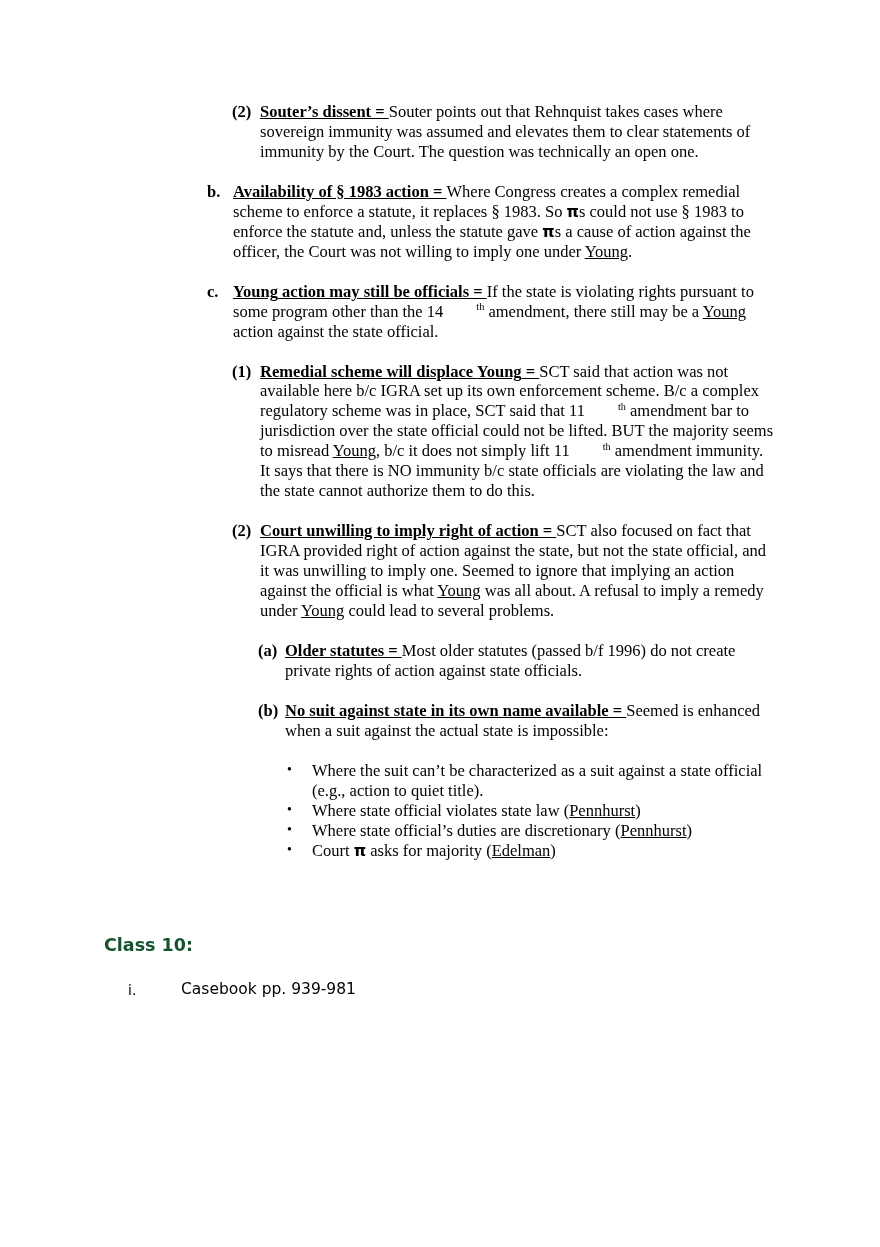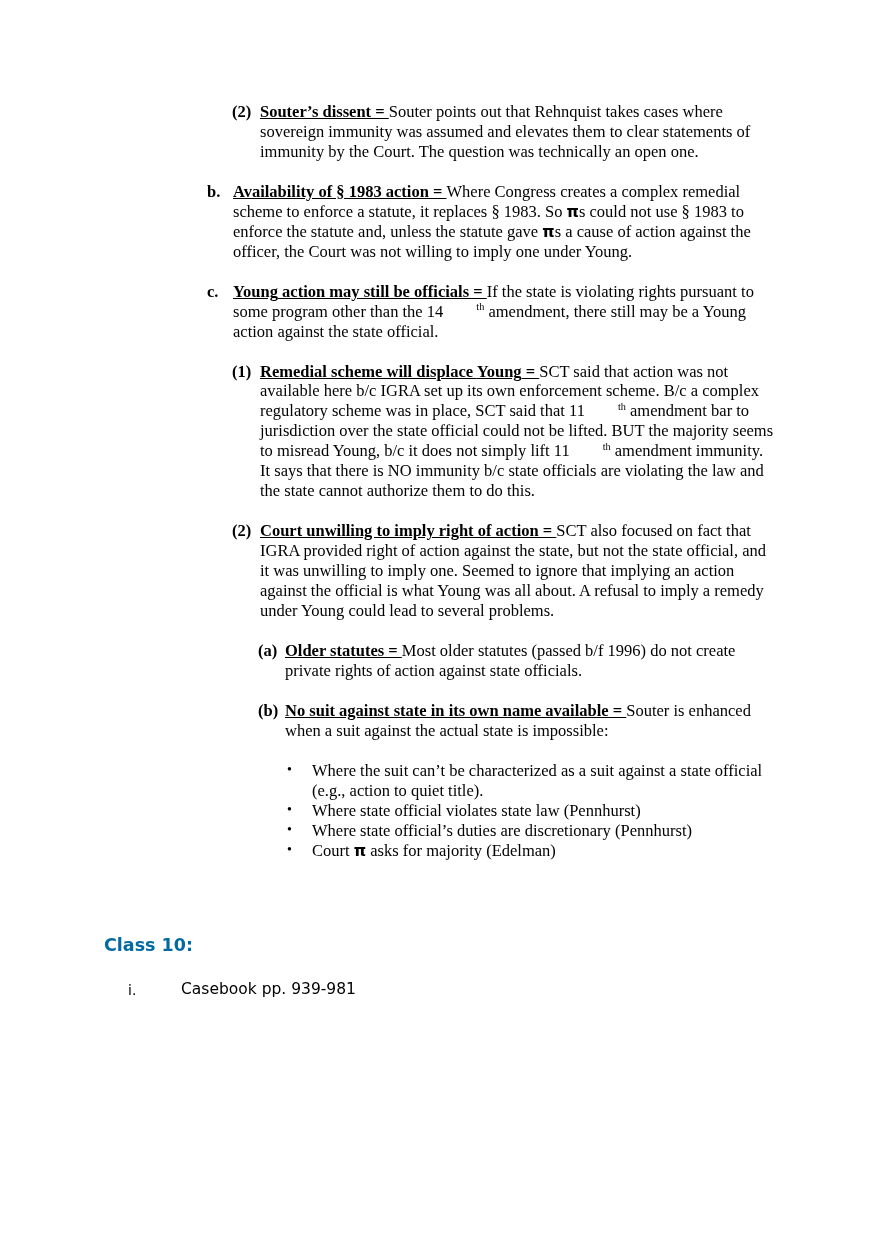--- a/index.html
+++ b/index.html
@@ -23,28 +23,28 @@
   .indent-num { margin-left: 232px; }
   .indent-num .label { width: 28px; }
   .indent-alpha { margin-left: 258px; }
   .indent-alpha .label { width: 27px; }
   .bullet-list { margin-left: 287px; margin-bottom: 20px; }
   .bullet { display: flex; }
   .bullet .marker { width: 25px; flex: 0 0 auto; font-size: 14px; padding-top: 1px; }
   .bullet .content { flex: 1 1 auto; }
   .sup { vertical-align: super; font-size: 0.62em; line-height: 0; margin-left: 33px; }
   .bold { font-weight: bold; text-decoration: underline; }
-  .underline { }
+  .underline { text-decoration: underline; }
   .sym { font-family: "DejaVu Sans", sans-serif; font-weight: bold; font-size: 0.95em; }
   .footer-heading {
     margin: 74px 0 0 104px;
     font-family: "DejaVu Sans", "Liberation Sans", sans-serif;
     font-weight: bold;
     font-size: 17.5px;
-    color: #0369a1;
+    color: #14532d;
   }
   .casebook-row {
     display: flex;
     margin: 24px 0 0 128px;
     font-family: "DejaVu Sans", "Liberation Sans", sans-serif;
     font-size: 15.5px;
     color: #000000;
   }
   .casebook-row .marker { width: 53px; flex: 0 0 auto; font-size: 14px; padding-top: 2px; }
 </style>
@@ -78,21 +78,21 @@
     <span class="content"><span class="bold">Court unwilling to imply right of action = </span><span>SCT also focused on fact that IGRA provided right of action against the state, but not the state official, and it was unwilling to imply one.  Seemed to ignore that implying an action against the official is what </span><span class="underline">Young</span><span> was all about.  A refusal to imply a remedy under </span><span class="underline">Young</span><span> could lead to several problems.</span></span>
   </div>
 
   <div class="item indent-alpha">
     <span class="label">(a)</span>
     <span class="content"><span class="bold">Older statutes = </span><span>Most older statutes (passed b/f 1996) do not create private rights of action against state officials.</span></span>
   </div>
 
   <div class="item indent-alpha">
     <span class="label">(b)</span>
-    <span class="content"><span class="bold">No suit against state in its own name available = </span><span>Souter is enhanced when a suit against the actual state is impossible:</span></span>
+    <span class="content"><span class="bold">No suit against state in its own name available = </span><span>Seemed is enhanced when a suit against the actual state is impossible:</span></span>
   </div>
 
   <div class="bullet-list">
     <div class="bullet">
       <span class="marker">•</span>
       <span class="content"><span>Where the suit can’t be characterized as a suit against a state official (e.g., action to quiet title).</span></span>
     </div>
     <div class="bullet">
       <span class="marker">•</span>
       <span class="content"><span>Where state official violates state law (</span><span class="underline">Pennhurst</span><span>)</span></span>

